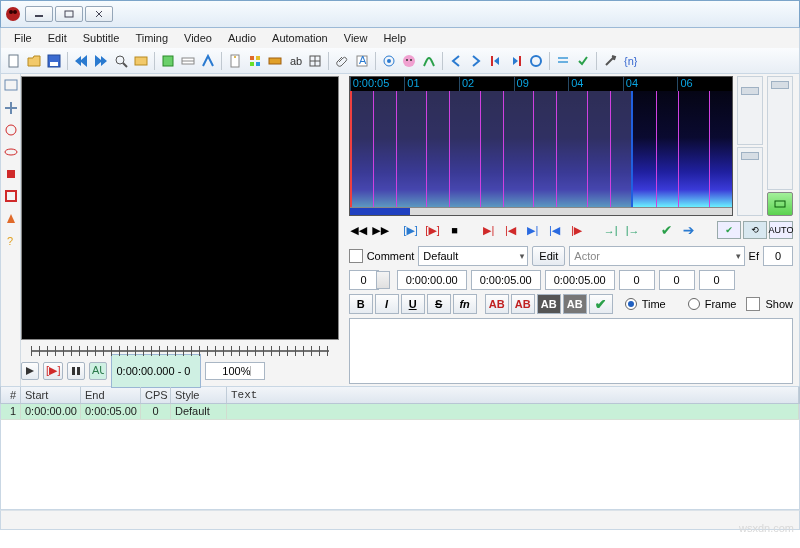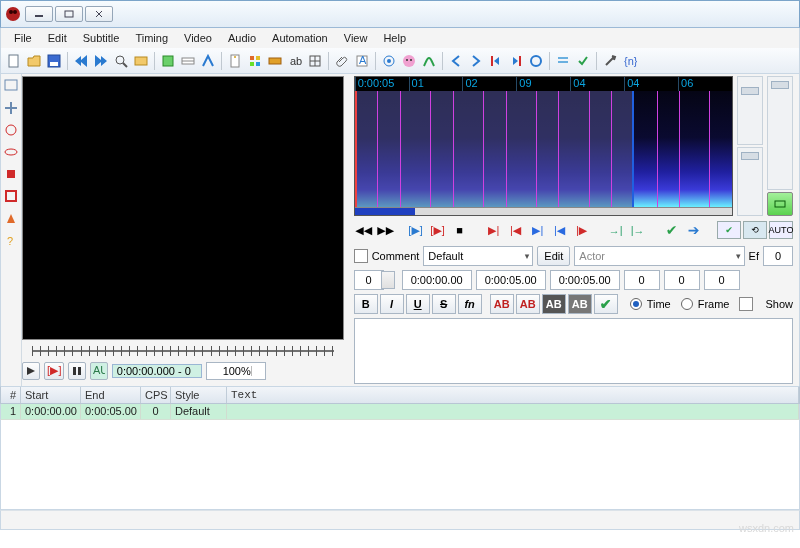--- a/index.html
+++ b/index.html
@@ -28,21 +28,21 @@
 .lt { width: 16px; height: 16px; display: flex; align-items: center; justify-content: center; cursor: default; }
 
 .videopane { width: 346px; display: flex; flex-direction: column; background: #f4f4f4; padding: 0 4px 4px 0; }
 .videobox { flex: 1; background: #000; border: 1px solid #888; margin: 2px 0; }
 .videoslider { height: 18px; position: relative; }
 .videoslider .track { position: absolute; left: 10px; right: 10px; top: 8px; height: 2px; background: #707070; }
 .videoslider .ticks { position: absolute; left: 10px; right: 10px; top: 4px; height: 10px; display: flex; justify-content: space-between; }
 .videoslider .ticks i { width: 1px; height: 10px; background: #555; }
 .videoctrl { display: flex; align-items: center; height: 22px; gap: 4px; padding: 2px 0; }
 .vbtn { height: 18px; min-width: 18px; border: 1px solid #a9b6c4; border-radius: 2px; background: linear-gradient(#fdfdfd,#e6ebf1); display: flex; align-items: center; justify-content: center; padding: 0 2px; cursor: default; }
-.vinput { height: 14px; border: 1px solid #9ab6d4; background: #cff0e3; padding: 0 4px; display: flex; align-items: center; min-width: 90px; }
+.vinput { height: 34px; border: 1px solid #9ab6d4; background: #cff0e3; padding: 0 4px; display: flex; align-items: center; min-width: 90px; }
 .vtxt { flex: 1; text-align: right; padding: 0 6px 0 14px; color: #333; }
 .zoom { width: 60px; height: 18px; border: 1px solid #a9b6c4; background: #fff; display: flex; align-items: center; justify-content: flex-end; padding-right: 14px; position: relative; }
 .zoom::after { content: ""; position: absolute; right: 3px; top: 3px; bottom: 3px; width: 10px; border-left: 1px solid #bbb; }
 
 
 .rightpane { flex: 1; display: flex; flex-direction: column; padding: 2px 6px 2px 6px; background: #f4f4f4; }
 .audioarea { display: flex; height: 140px; margin-bottom: 4px; gap: 4px; }
 .spectro { flex: 1; background: #000; border: 1px solid #555; position: relative; overflow: hidden; }
 .timeline { position: absolute; top: 0; left: 0; right: 0; height: 14px; display: flex; color: #0aa4e0; font-size: 9px; }
 .timeline span { flex: 1; padding-left: 2px; border-left: 1px solid #264a66; }
@@ -578,25 +578,25 @@
         </div>
       <div class="fbtn red" style="background:#555;color:#fff">
           <span>AB</span>
         </div>
       <div class="fbtn red" style="background:#777;color:#fff">
           <span>AB</span>
         </div>
       <div class="fbtn" style="color:#2aa04a;font-size:14px">✔</div>
       <div style="width:8px"></div>
       <div class="radio on"></div>
-      <span style="margin:0 8px 0 3px">Time</span>
+      <span style="margin:0 20px 0 3px">Time</span>
       <div class="radio"></div>
       <span style="margin:0 8px 0 3px">Frame</span>
       <div class="chk"></div>
-      <span style="margin-left:10px">Show</span>
+      <span style="margin-left:3px">Show</span>
     </div>
 
     <div class="editbox"></div>
   </div>
 </div>
 
 <div class="gridhdr">
   <div class="gh c-num">#</div>
   <div class="gh c-start">Start</div>
   <div class="gh c-end">End</div>

